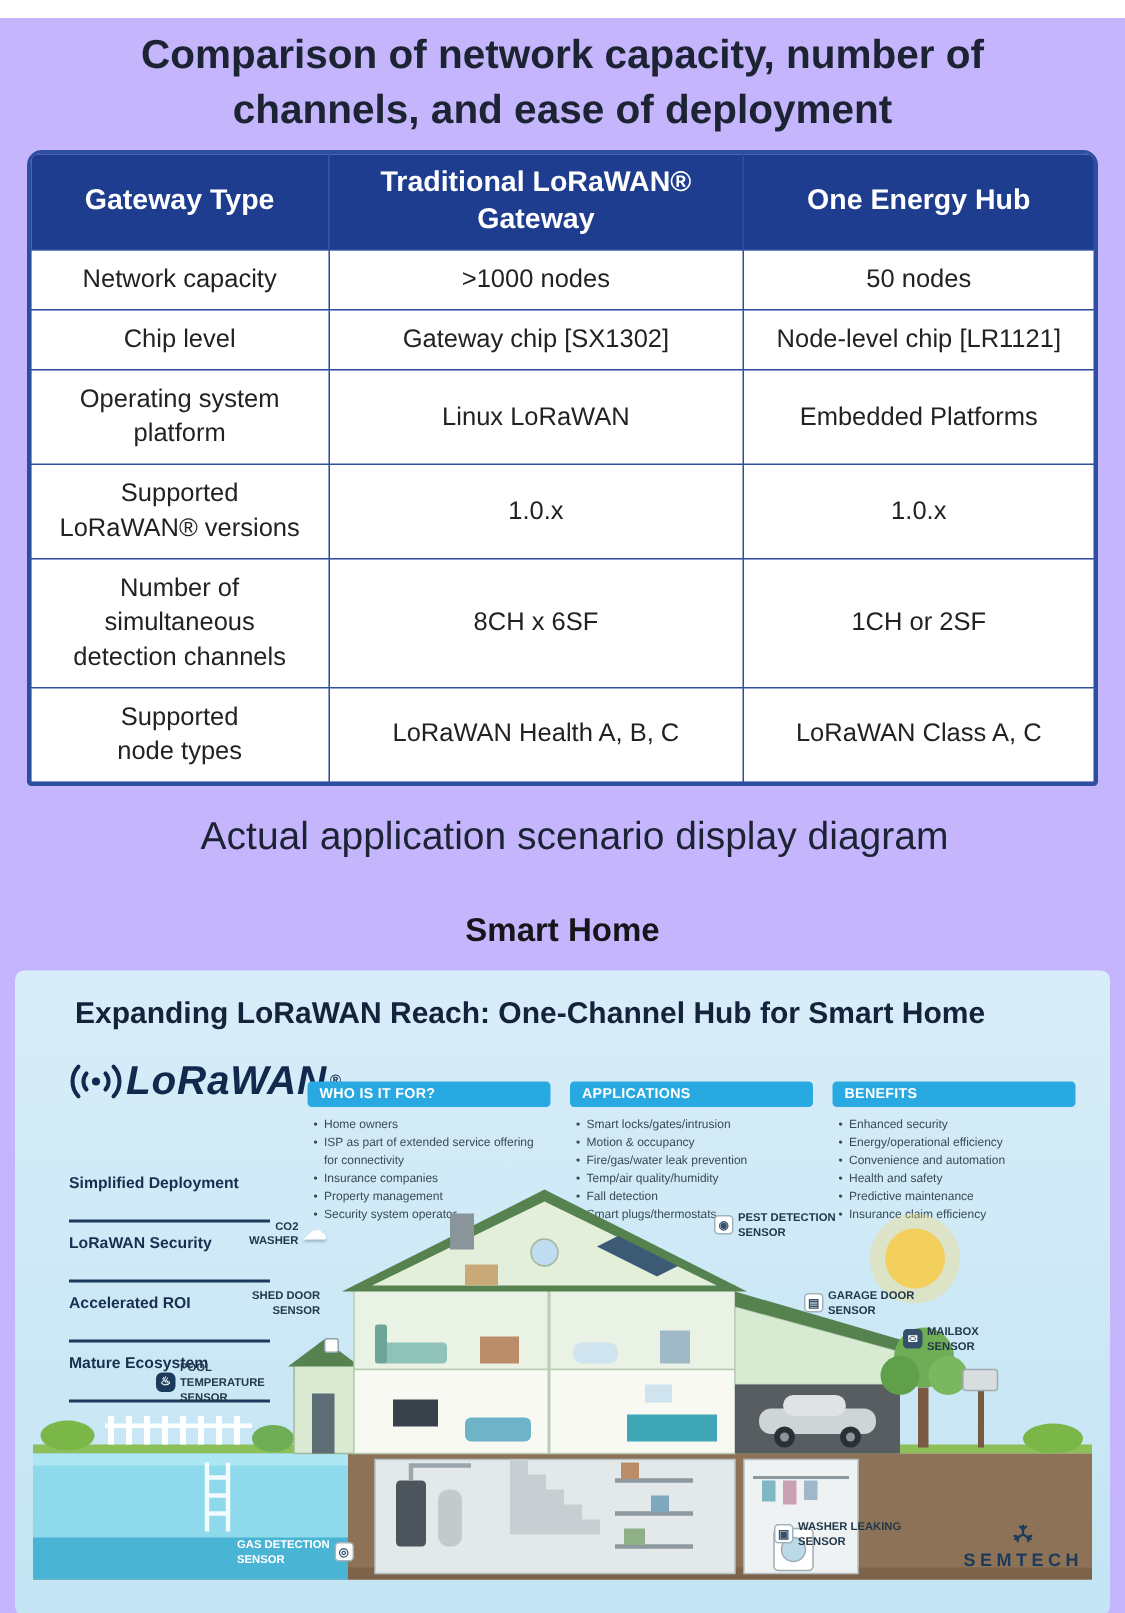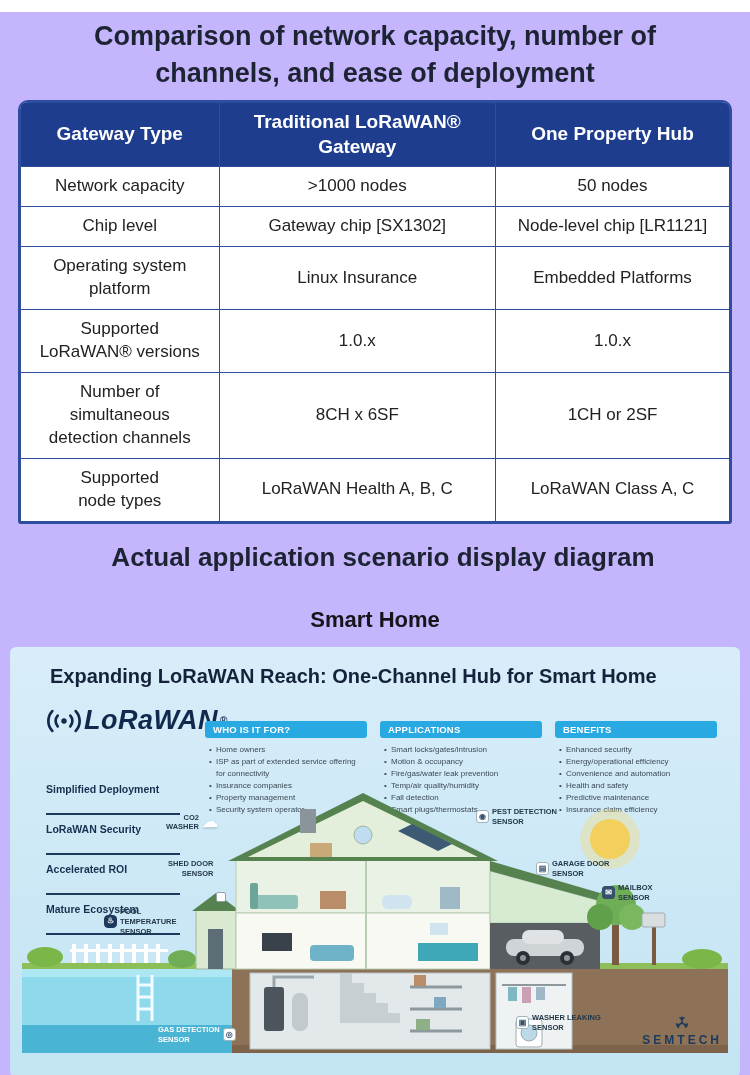--- a/index.html
+++ b/index.html
@@ -7,21 +7,21 @@
   .page { position: relative; width: 750px; height: 1075px; margin: 12px auto; background: #c4b5fd; overflow: hidden; }
 
   
   .main-title {
     position: absolute; top: 6px; left: 0; right: 0;
     text-align: center; font-size: 27px; font-weight: 700; line-height: 1.38;
     color: #1c2333; white-space: pre-line;
   }
   .section-title {
     position: absolute; top: 530px; left: 16px; right: 0;
-    text-align: center; font-size: 26px; font-weight: 700; color: #1c2333;
+    text-align: center; font-size: 26px; font-weight: 400; color: #1c2333;
   }
   .subsection-title {
     position: absolute; top: 595px; left: 0; right: 0;
     text-align: center; font-size: 22px; font-weight: 600; color: #15151a;
   }
 
   
   .table-wrap {
     position: absolute; top: 88px; left: 18px; right: 18px;
     border: 2px solid #2d4d9e; border-radius: 10px 10px 3px 3px; overflow: hidden;
@@ -120,38 +120,38 @@
       <colgroup>
           <col class="c1">
           <col class="c2">
           <col class="c3">
         </colgroup>
       <thead>
         <tr>
           <th>Gateway Type</th>
           <th>Traditional LoRaWAN®
 Gateway</th>
-          <th>One Property Hub</th>
+          <th>One Energy Hub</th>
         </tr>
       </thead>
       <tbody>
         <tr>
           <td>Network capacity</td>
           <td>&gt;1000 nodes</td>
           <td>50 nodes</td>
         </tr>
         <tr>
           <td>Chip level</td>
           <td>Gateway chip [SX1302]</td>
           <td>Node-level chip [LR1121]</td>
         </tr>
         <tr>
           <td>Operating system
 platform</td>
-          <td>Linux Insurance</td>
+          <td>Linux LoRaWAN</td>
           <td>Embedded Platforms</td>
         </tr>
         <tr>
           <td>Supported
 LoRaWAN® versions</td>
           <td>1.0.x</td>
           <td>1.0.x</td>
         </tr>
         <tr>
           <td>Number of

